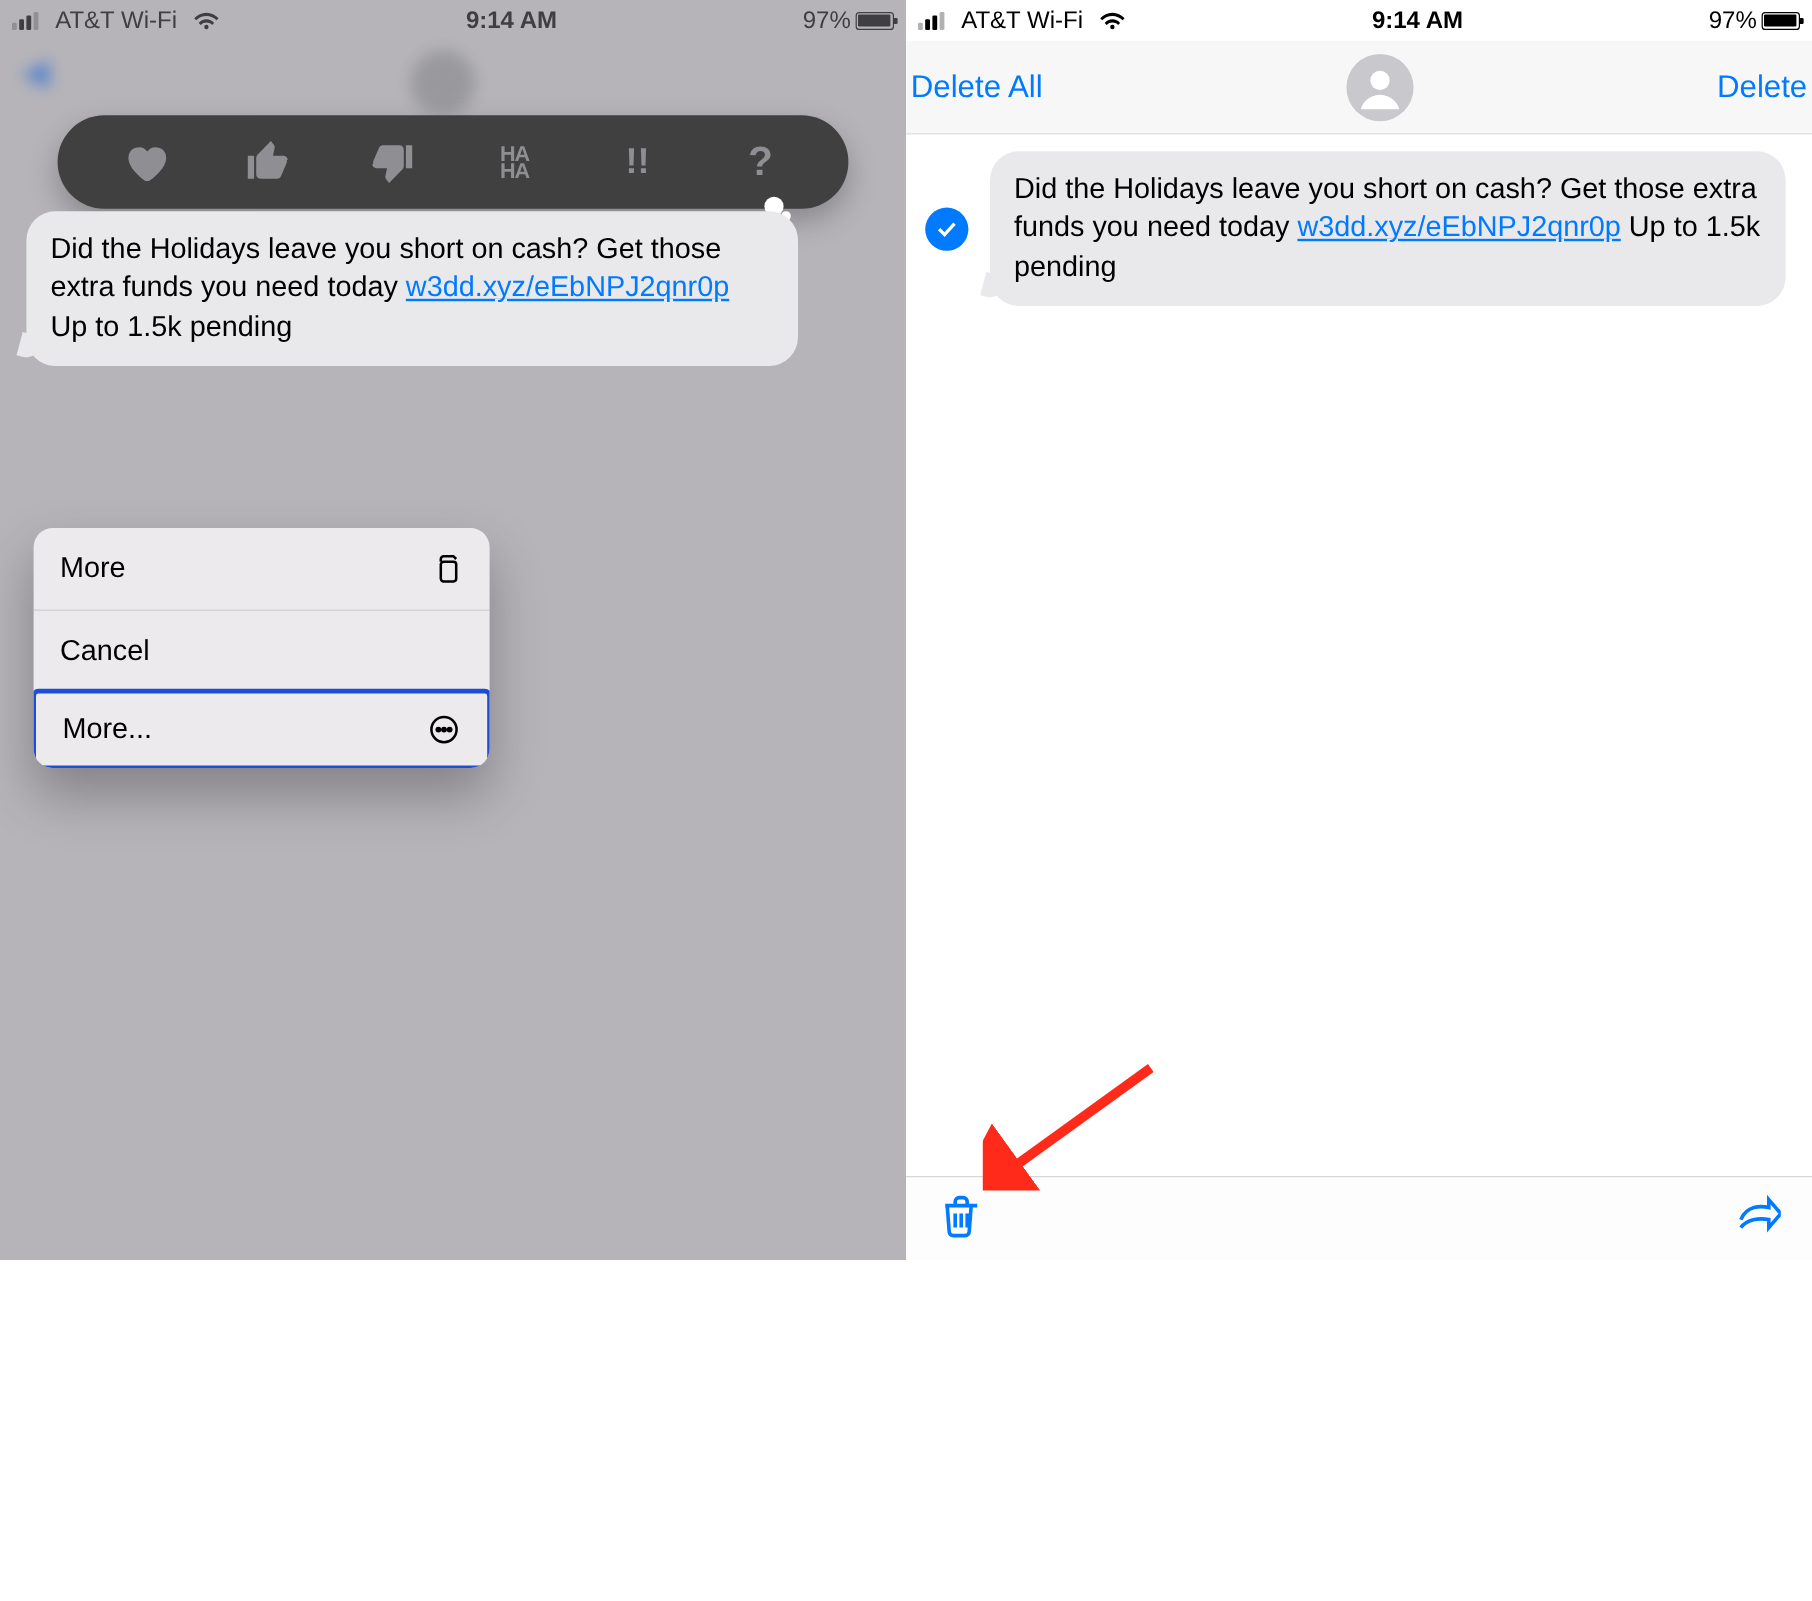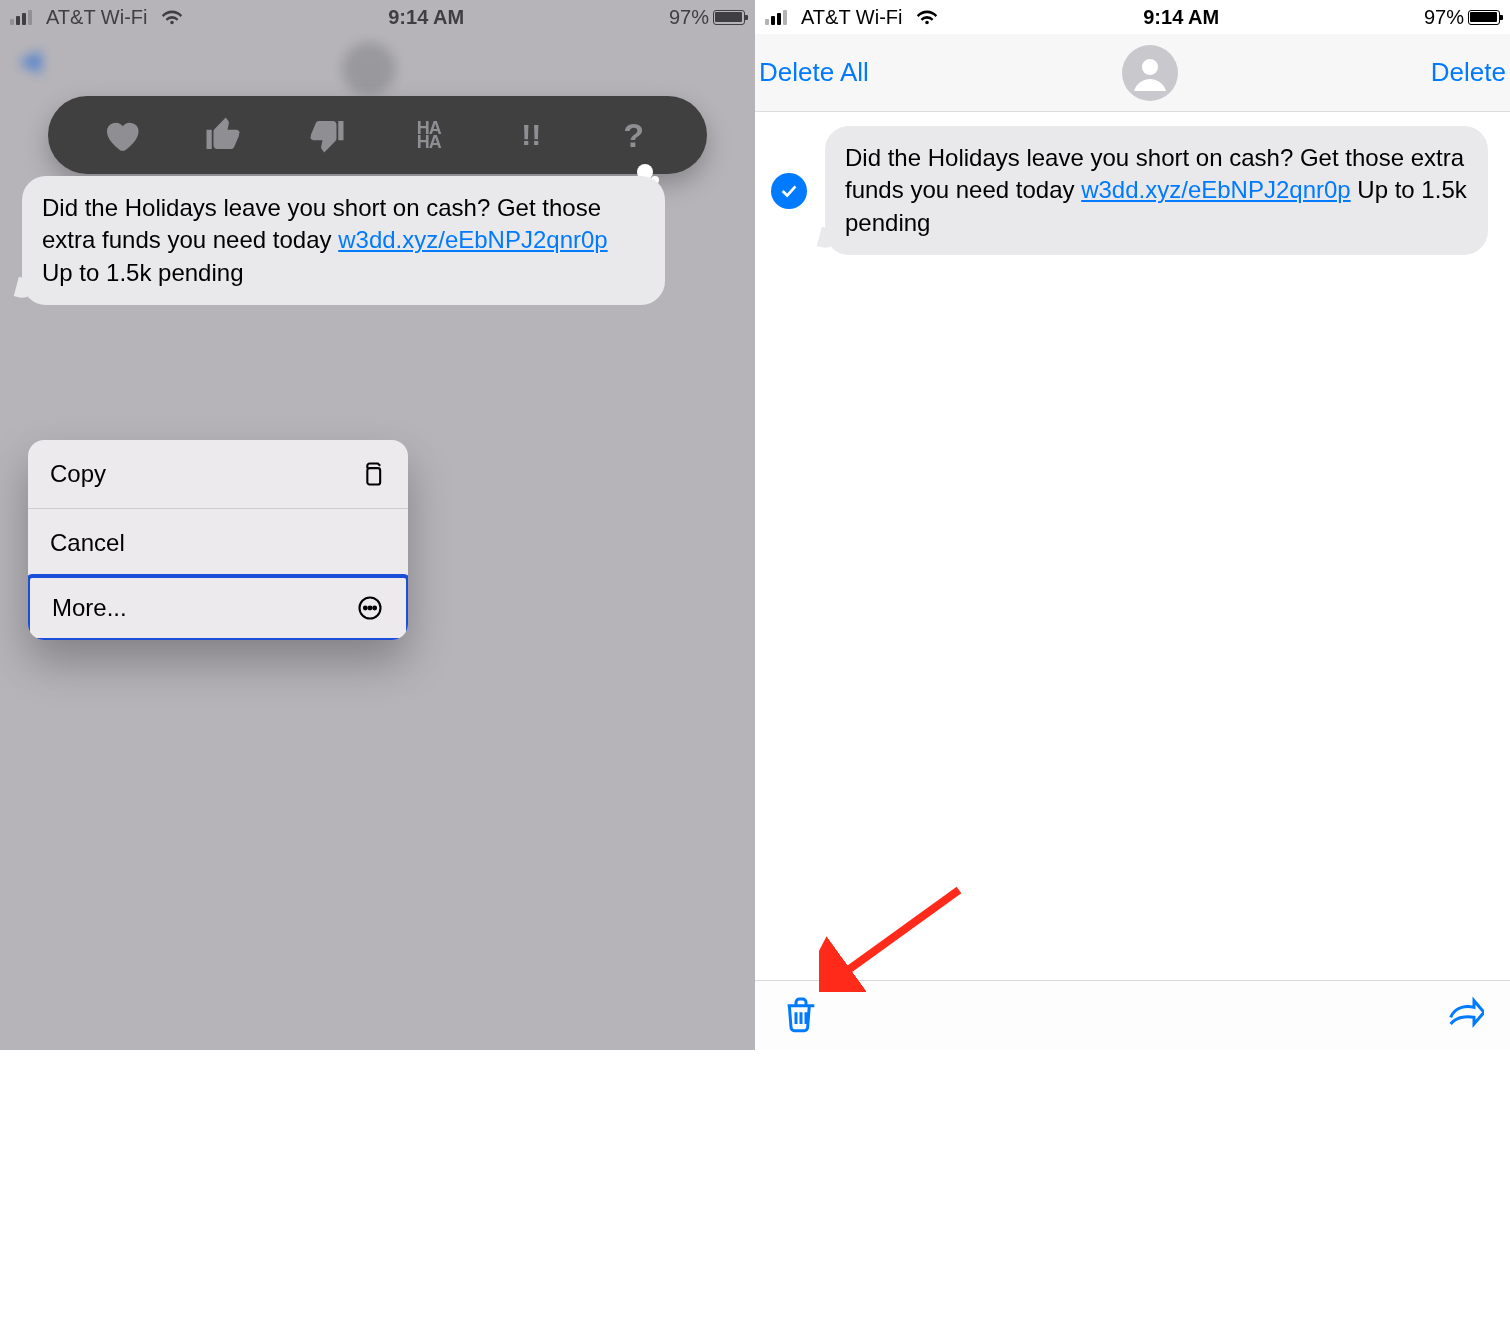--- a/index.html
+++ b/index.html
@@ -237,21 +237,21 @@
 
   <div class="left-bubble-wrap">
     <div class="bubble">
       <span class="bubble-tail"></span>
       <span>Did the Holidays leave you short on cash? Get those extra funds you need today </span><span class="link">w3dd.xyz/eEbNPJ2qnr0p</span><span> Up to 1.5k pending</span>
     </div>
   </div>
 
   <div class="ctx-menu">
     <div class="ctx-item">
-      <span>Copy</span>
+      <span>More</span>
       <svg viewBox="0 0 24 24" fill="none" stroke="#000" stroke-width="1.8">
           <rect x="8" y="7" width="11" height="14" rx="2"></rect>
           <path d="M8 7V5a2 2 0 012-2h7l2 2"></path>
         </svg>
     </div>
     <div class="ctx-item">
       <span>Cancel</span>
       <span></span>
     </div>
     <div class="ctx-item ctx-more-hl">

